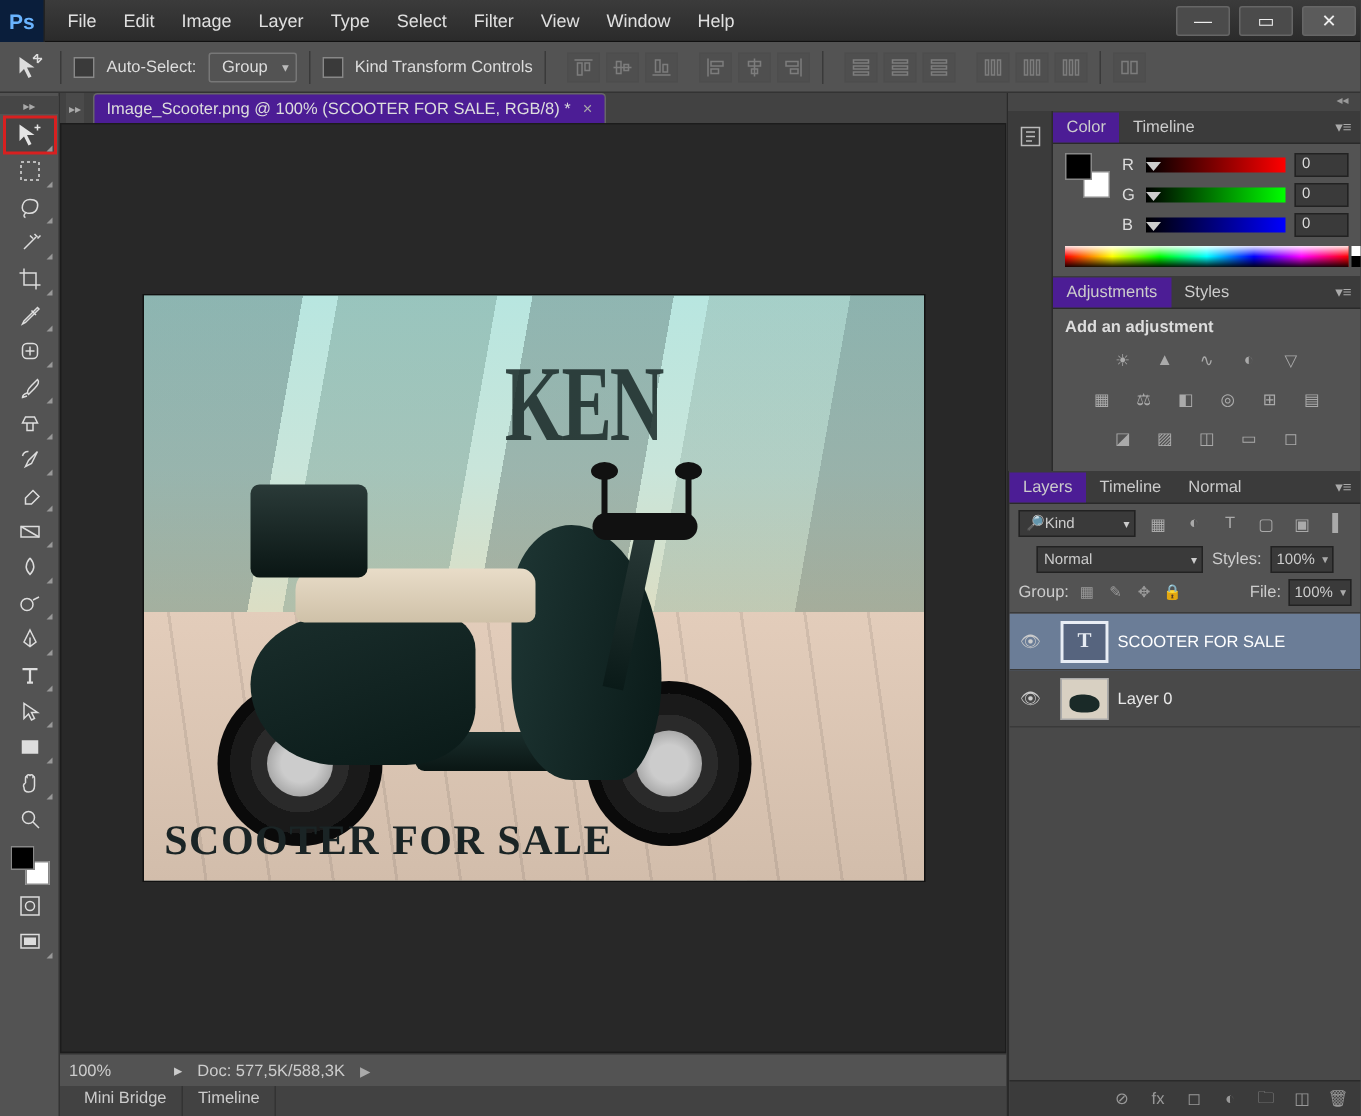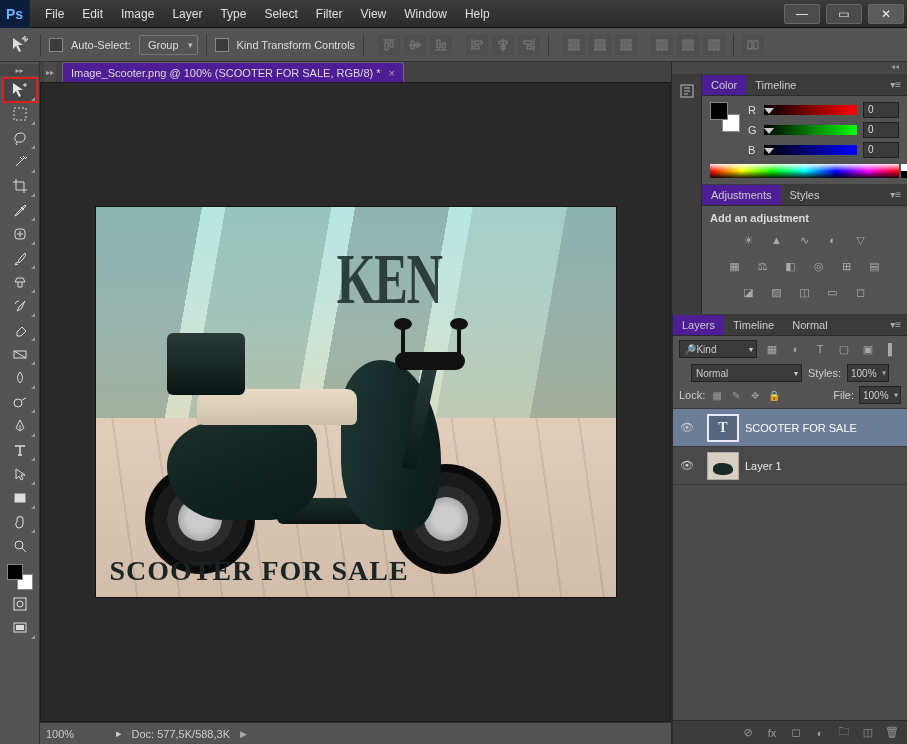--- a/index.html
+++ b/index.html
@@ -433,20 +433,24 @@
         </div>
         <div class="sale-text">SCOOTER FOR SALE</div>
       </div>
     </div>
     <div class="status-bar">
       <span class="zoom">100%</span>
       <span>▸</span>
       <span>Doc:  577,5K/588,3K</span>
       <span class="tri-r">▶</span>
     </div>
+    <div class="bottom-tabs">
+      <div class="btab">Mini Bridge</div>
+      <div class="btab">Timeline</div>
+    </div>
   </div>
 
   <div class="panels">
 
     <div style="height:12px;background:#464646;display:flex;justify-content:flex-end;padding-right:8px;font-size:8px;color:#999">◂◂</div>
 
     <div class="panel-row">
       <div class="mini-col">
         <div class="mini-ico">
           <svg width="16" height="16">
@@ -543,38 +547,38 @@
           <div class="lay-ico">▢</div>
           <div class="lay-ico">▣</div>
           <div class="lay-ico" style="margin-left:auto">▌</div>
         </div>
         <div class="lay-row2">
           <div class="blend-dd">Normal</div>
           <span>Styles:</span>
           <div class="pct-box">100%</div>
         </div>
         <div class="lay-row3">
-          <span>Lock:</span>
+          <span>Group:</span>
           <div class="lock-ico">▦</div>
           <div class="lock-ico">✎</div>
           <div class="lock-ico">✥</div>
           <div class="lock-ico">🔒</div>
           <span style="margin-left:auto">File:</span>
           <div class="pct-box">100%</div>
         </div>
         <div class="layer-list">
           <div class="layer-item sel">
             <div class="vis">👁</div>
             <div class="thumb txt">T</div>
             <div class="lname">SCOOTER FOR SALE</div>
           </div>
           <div class="layer-item">
             <div class="vis">👁</div>
             <div class="thumb thumb-scooter"></div>
-            <div class="lname">Layer 1</div>
+            <div class="lname">Layer 0</div>
           </div>
         </div>
         <div class="lay-foot">
           <div class="lf-ico">⊘</div>
           <div class="lf-ico">fx</div>
           <div class="lf-ico">◻</div>
           <div class="lf-ico">◐</div>
           <div class="lf-ico">🗀</div>
           <div class="lf-ico">◫</div>
           <div class="lf-ico">🗑</div>

